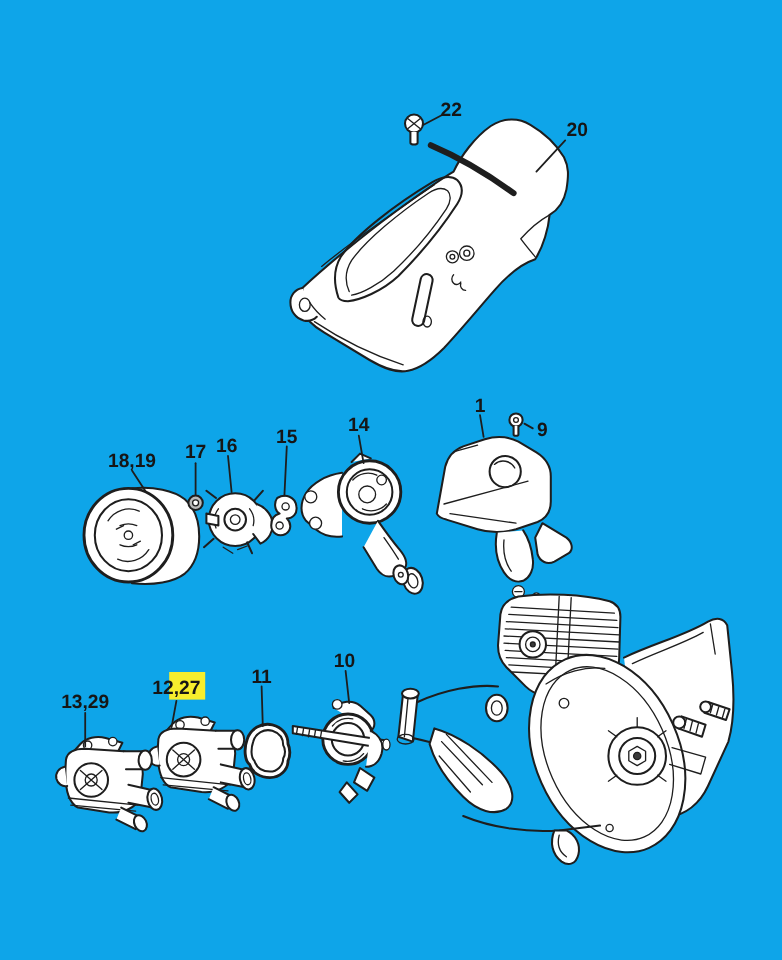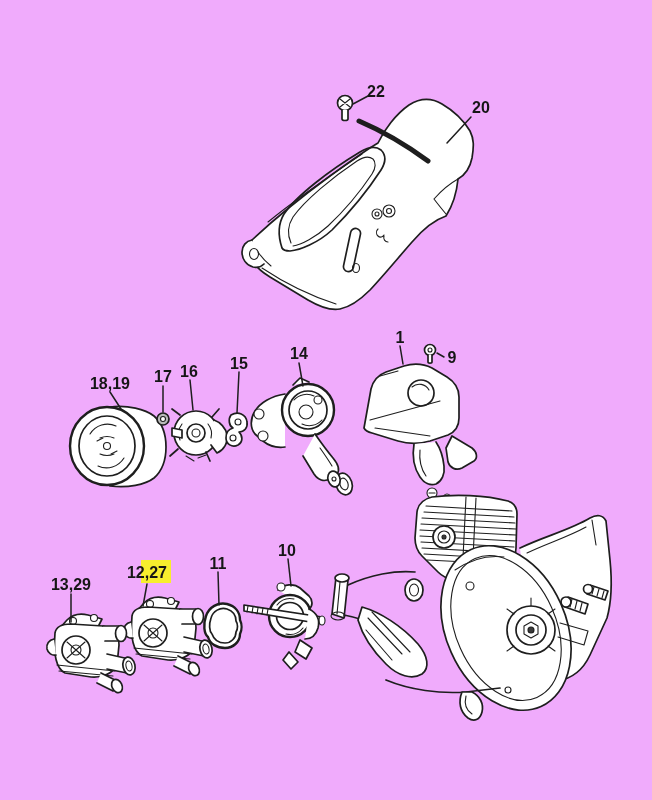--- a/index.html
+++ b/index.html
@@ -1,19 +1,19 @@
 <!DOCTYPE html>
 <html><head>
 <meta charset="utf-8">
 <style>
   html,body{margin:0;padding:0;background:#ffffff;}
   .page{
     position:relative;
     width:652px;height:800px;
-    background:#f0abfc;
+    background:#0ea5e9;
     font-family:"Liberation Sans", sans-serif;
     overflow:hidden;
   }
   svg{display:block}
   .part-label{
     font-family:"Liberation Sans", sans-serif;
     font-weight:bold;
     font-size:16px;
     fill:#161616;
     text-anchor:middle;

